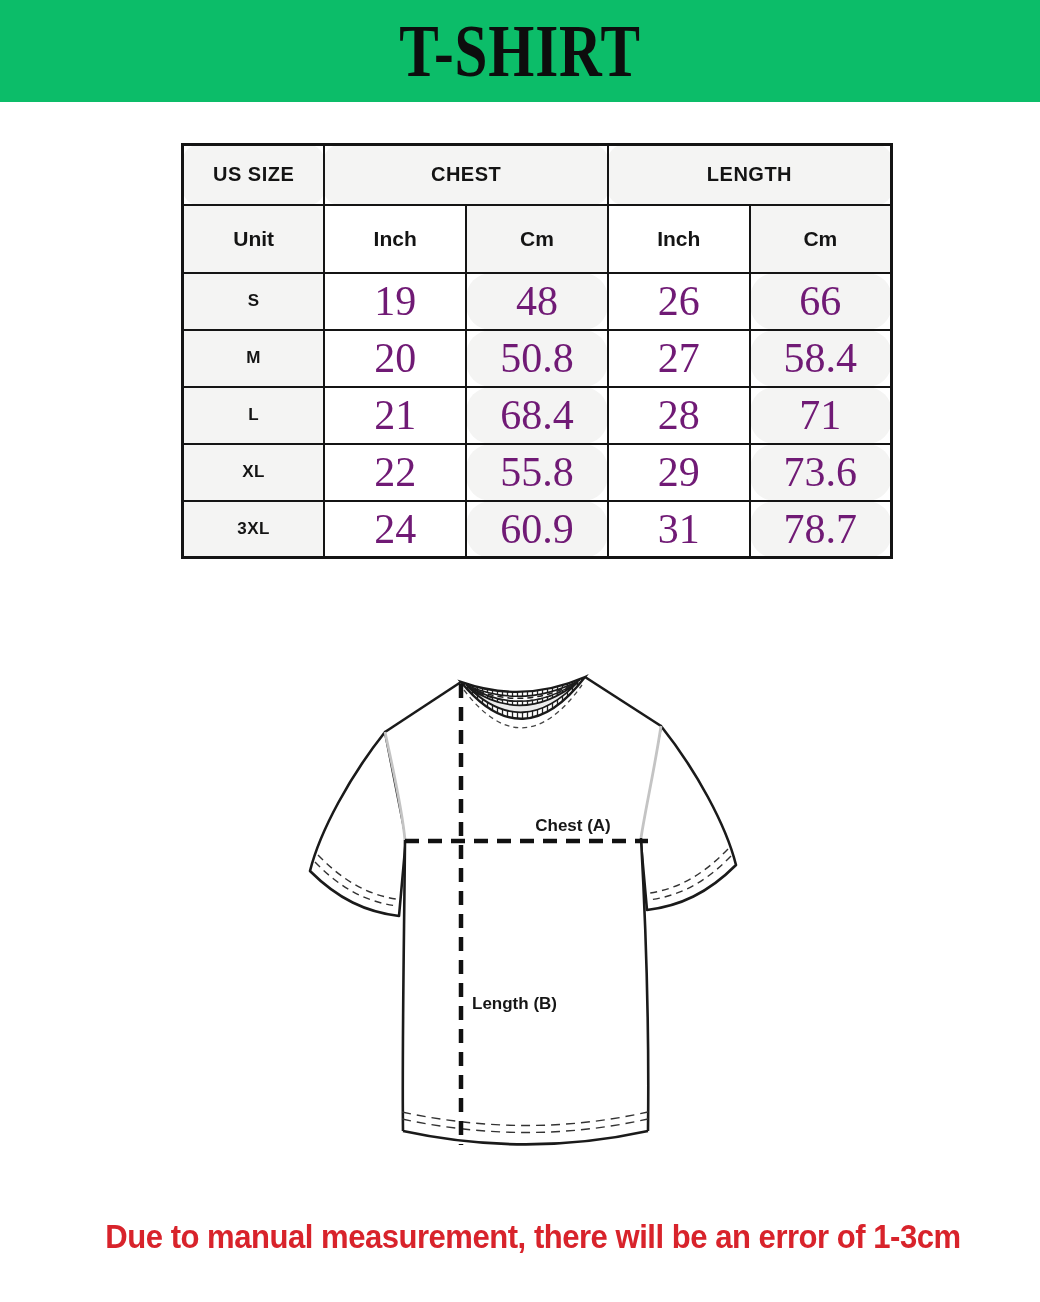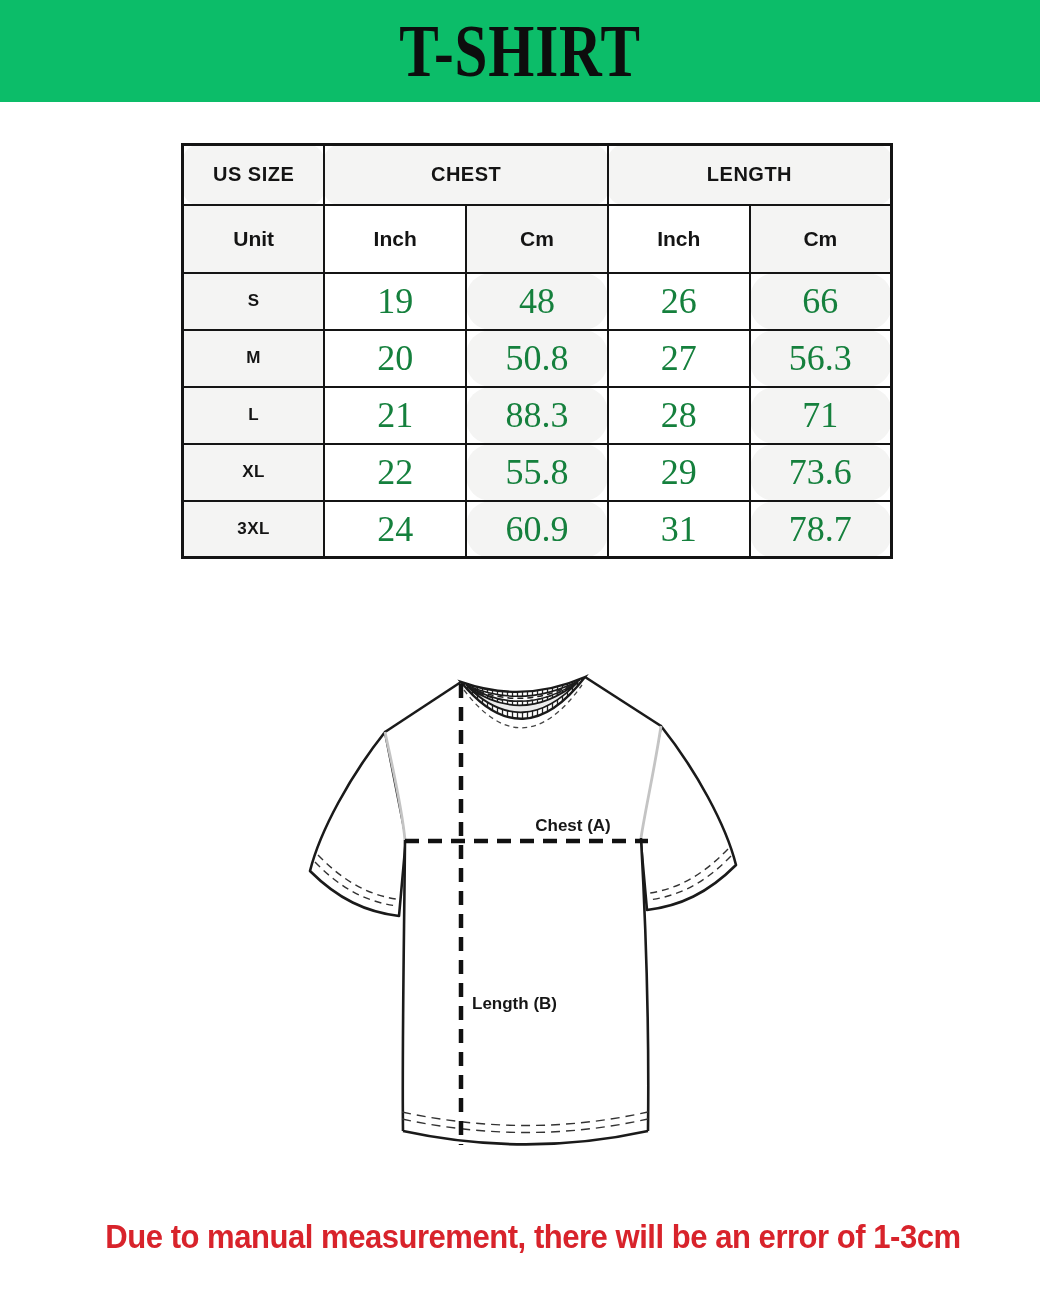--- a/index.html
+++ b/index.html
@@ -29,21 +29,21 @@
   }
   .size-table .c-gray { background: #f4f4f3; }
   tr.group-row { height: 60px; }
   tr.unit-row  { height: 68px; }
   tr.data-row  { height: 57px; }
   .group-row th { font-size: 20px; font-weight: bold; letter-spacing: 0.5px; background: #f4f4f3; border-radius: 15px; }
   .unit-row th { font-size: 21px; font-weight: bold; }
   .size-cell { font-size: 17px; font-weight: bold; letter-spacing: 0.5px; }
   .num-cell {
     font-family: "Liberation Serif", serif;
-    font-size: 36px; font-weight: normal; color: #15803d; border-radius: 25px;
+    font-size: 42px; font-weight: normal; color: #701a75; border-radius: 25px;
   }
 
   
   .diagram { position: absolute; left: 290px; top: 656px; width: 460px; height: 512px; }
   .measure-label { font-family: "Liberation Sans", sans-serif; font-size: 17px; font-weight: bold; fill: #161616; }
 
   
   .footer-note {
     position: absolute; top: 1218px; left: 0; width: 1040px;
     text-align: center;
@@ -89,26 +89,26 @@
       <td class="num-cell">19</td>
       <td class="num-cell c-gray">48</td>
       <td class="num-cell">26</td>
       <td class="num-cell c-gray">66</td>
     </tr>
     <tr class="data-row">
       <td class="size-cell c-gray">M</td>
       <td class="num-cell">20</td>
       <td class="num-cell c-gray">50.8</td>
       <td class="num-cell">27</td>
-      <td class="num-cell c-gray">56.3</td>
+      <td class="num-cell c-gray">58.4</td>
     </tr>
     <tr class="data-row">
       <td class="size-cell c-gray">L</td>
       <td class="num-cell">21</td>
-      <td class="num-cell c-gray">88.3</td>
+      <td class="num-cell c-gray">68.4</td>
       <td class="num-cell">28</td>
       <td class="num-cell c-gray">71</td>
     </tr>
     <tr class="data-row">
       <td class="size-cell c-gray">XL</td>
       <td class="num-cell">22</td>
       <td class="num-cell c-gray">55.8</td>
       <td class="num-cell">29</td>
       <td class="num-cell c-gray">73.6</td>
     </tr>

